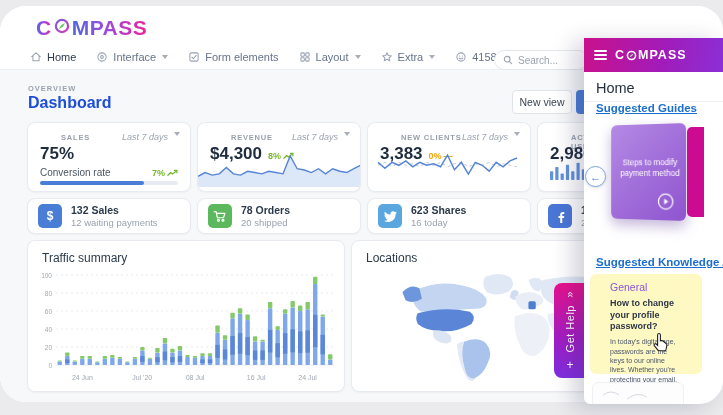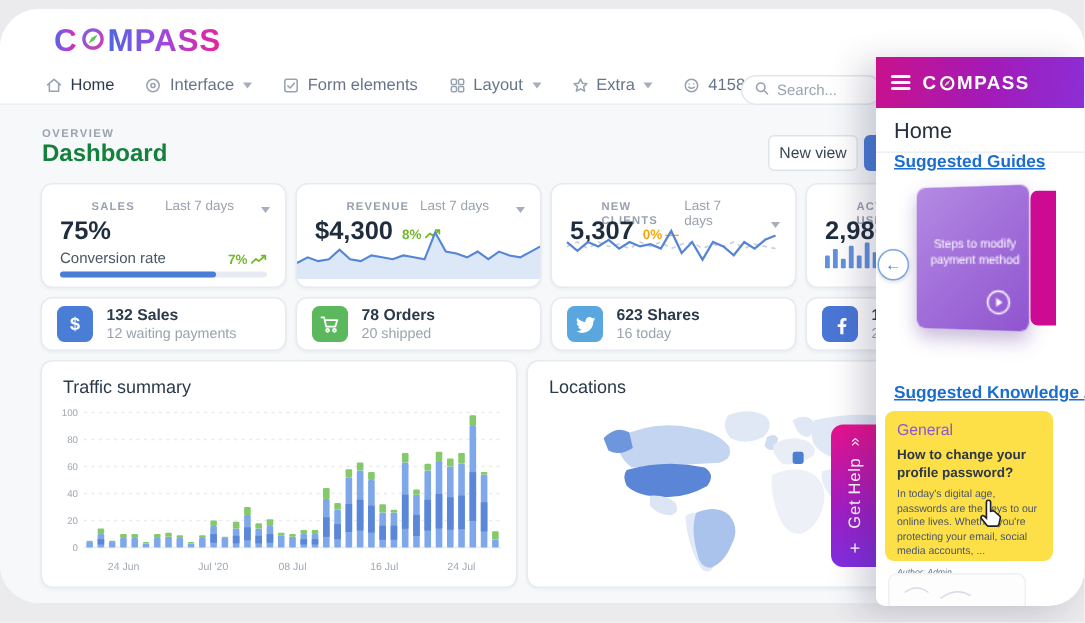--- a/index.html
+++ b/index.html
@@ -29,32 +29,32 @@
 
   .search-pill { position:absolute; left:494px; top:44px; width:94px; height:20px; border:1px solid #e2e6ec;
     border-radius:11px; display:flex; align-items:center; gap:5px; padding:0 8px; background:#fff; }
   .search-pill input { border:none; outline:none; width:58px; font-size:10px; color:#66748a; background:transparent;
     font-family:"Liberation Sans", sans-serif; }
   .search-pill input::placeholder { color:#9aa3af; }
 
   
   .content { position:absolute; left:0; top:64px; width:100%; height:332px; background:#f6f8fa; }
   .eyebrow { position:absolute; left:28px; top:14px; font-size:7.5px; letter-spacing:1px; color:#9aa3af; font-weight:bold; }
-  .page-title { position:absolute; left:28px; top:24px; font-size:16px; font-weight:bold; color:#15803d; }
+  .page-title { position:absolute; left:28px; top:24px; font-size:16px; font-weight:bold; color:#1d4ed8; }
   .btn-newview { position:absolute; left:512px; top:20px; width:60px; height:24px; background:#fff;
     border:1px solid #dfe3ea; border-radius:4px; font-size:10.5px; color:#3b4656; display:flex;
     align-items:center; justify-content:center; cursor:pointer; }
   .btn-primary-cut { position:absolute; left:576px; top:20px; width:34px; height:24px; background:#4a7dd6; border-radius:4px; }
 
   .card { position:absolute; background:#fff; border:1px solid #e7eaf0; border-radius:8px;
     box-shadow:0 1px 2px rgba(35,46,60,.04); overflow:hidden; }
   .stat-card { top:52px; width:164px; height:70px; }
   .sc-top { position:absolute; left:12px; right:10px; top:9px; display:flex; justify-content:space-between; align-items:center;padding-left:21px; }
   .sc-label { font-size:7.5px; letter-spacing:.8px; color:#98a1ad; font-weight:bold; }
-  .sc-period { font-size:9px; color:#9aa3af; display:flex; align-items:flex-end; gap:17px; cursor:pointer; }
+  .sc-period { font-size:9px; color:#9aa3af; display:flex; align-items:flex-start; gap:5px; cursor:pointer;font-style:italic; }
   .sc-value-row { position:absolute; left:12px; top:21px; display:flex; align-items:baseline; gap:6px; }
   .sc-value { font-size:17px; font-weight:bold; color:#1f2c3d; }
   .sc-delta { font-size:9px; font-weight:bold; display:flex; align-items:center; gap:2px; }
   .sc-subrow { position:absolute; left:12px; right:12px; top:44px; display:flex; justify-content:space-between; font-size:10px; color:#4a5663; }
   .sc-progress { position:absolute; left:12px; right:12px; top:58px; height:4px; border-radius:2px; background:#e8ecf2; }
   .sc-progress-fill { height:4px; border-radius:2px; background:#4a7dd6; }
   .spark-bottom { position:absolute; left:0; bottom:0; }
   .spark-inset { position:absolute; left:8px; bottom:4px; }
   .spark-bars { position:absolute; left:12px; bottom:7px; }
 
@@ -93,22 +93,22 @@
   .guide-card { position:absolute; left:22px; top:85px; width:80px; height:98px; border-radius:6px;
     background:linear-gradient(135deg,#b48ae4,#8f54cf); transform:perspective(260px) rotateY(-10deg);
     transform-origin:right center; box-shadow:0 6px 14px rgba(90,50,150,.35); cursor:pointer; }
   .guide-title { position:absolute; left:6px; right:2px; top:34px; color:#fff; font-size:8.5px; text-align:center; line-height:1.35; }
   .guide-play { position:absolute; right:12px; bottom:10px; width:18px; height:18px; }
   .next-guide { position:absolute; left:103px; top:89px; width:17px; height:90px; background:#cc0b92;
     border-radius:5px 0 0 5px; cursor:pointer; }
   .carousel-prev { position:absolute; left:1px; top:128px; width:21px; height:21px; border-radius:50%;
     background:#fff; border:1.4px solid #7ba7e0; color:#4a7dd6; font-size:11px; display:flex;
     align-items:center; justify-content:center; cursor:pointer; box-shadow:0 1px 3px rgba(0,0,0,.15); }
-  .article-card { position:absolute; left:6px; top:236px; width:112px; height:100px; background:#fde047;
-    border-radius:6px; padding:7px 8px; cursor:pointer; }
+  .article-card { position:absolute; left:6px; top:236px; width:112px; height:100px; background:#fef9c3;
+    border-radius:6px; padding:7px 20px; cursor:pointer; }
   .ac-category { font-size:10.5px; color:#8a56d6; }
   .ac-question { font-size:9px; color:#2d3748; font-weight:bold; margin-top:5px; line-height:1.3; }
   .ac-body { font-size:7px; color:#4a5568; margin-top:4px; line-height:1.35; }
   .ac-meta { font-size:5.8px; color:#6b7280; font-style:italic; margin-top:5px; line-height:1.5; }
   .next-article-stub { position:absolute; left:8px; top:344px; width:92px; height:30px; background:#fdfdfd;
     border:1px solid #eef0f4; border-radius:6px; }
   .cursor { position:absolute; left:66px; top:292px; width:24px; height:24px; z-index:20; }
 </style>
 </head>
 <body>
@@ -272,21 +272,21 @@
 
       <div class="card stat-card" style="left:367px">
         <div class="sc-top">
           <span class="sc-label">NEW CLIENTS</span>
           <span class="sc-period">
               <span>Last 7 days</span>
               <i class="caret"></i>
             </span>
         </div>
         <div class="sc-value-row">
-          <span class="sc-value">5,307</span>
+          <span class="sc-value">3,383</span>
           <span class="sc-delta" style="color: rgb(242, 166, 14);">
               <span>0%</span>
               <span>—</span>
             </span>
         </div>
         <div class="spark-inset" id="spark-clients"><svg width="143" height="32">
               <polyline points="2,14.294117647058822 8.95,11.352941176470587 15.9,15.76470588235294 22.85,11.352941176470587 29.8,14.294117647058822 36.75,12.823529411764707 43.7,15.76470588235294 50.65,11.352941176470587 57.6,14.294117647058822 64.55,11.352941176470587 71.5,15.76470588235294 78.45,12.823529411764707 85.4,11.352941176470587 92.35,15.76470588235294 99.3,12.823529411764707 106.25,14.294117647058822 113.2,11.352941176470587 120.15,15.76470588235294 127.1,12.823529411764707 134.05,14.294117647058822 141,15.76470588235294" fill="none" stroke="#c9cfd8" stroke-width="1.1" stroke-dasharray="3 3"></polyline>
               <polyline points="2,11.352941176470587 8.95,17.235294117647058 15.9,11.352941176470587 22.85,14.294117647058822 29.8,9.882352941176471 36.75,15.76470588235294 43.7,11.352941176470587 50.65,14.294117647058822 57.6,12.823529411764707 64.55,15.76470588235294 71.5,4 78.45,18.705882352941178 85.4,11.352941176470587 92.35,23.11764705882353 99.3,11.352941176470587 106.25,14.294117647058822 113.2,20.176470588235293 120.15,11.352941176470587 127.1,15.76470588235294 134.05,9.882352941176471 141,6.9411764705882355" fill="none" stroke="#5585d6" stroke-width="1.5" stroke-dasharray=""></polyline>
             </svg></div>
       </div>

